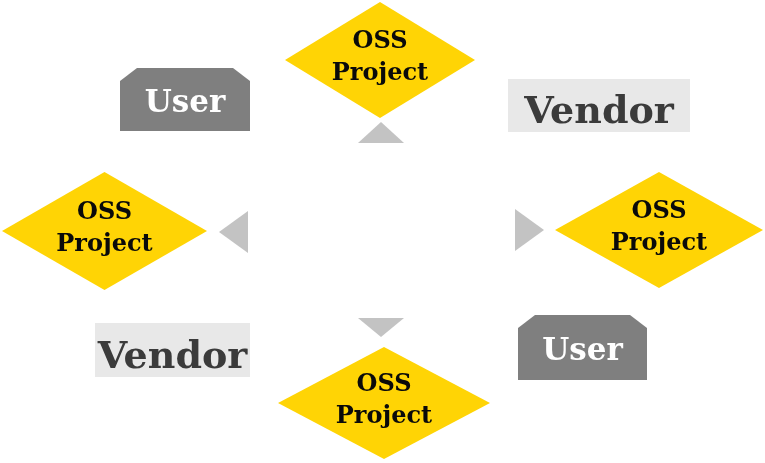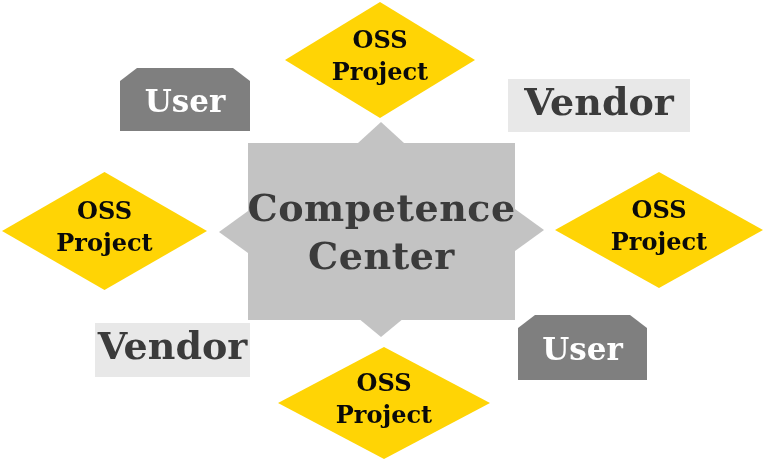--- a/index.html
+++ b/index.html
@@ -101,42 +101,38 @@
     box-sizing: border-box;
   }
   .user-tl { left: 120px; top: 68px;  width: 130px; height: 63px; }
   .user-br { left: 518px; top: 315px; width: 129px; height: 65px; }
 
   
   .vendor-box {
     position: absolute;
     background: var(--vendor-box-fill, #E8E8E8);
     display: flex;
-    align-items: flex-start;
+    align-items: flex-end;
     justify-content: center;
     color: var(--heading-text, #3B3B3B);
     font-size: 38px;
   }
   .vendor-tr { left: 508px; top: 79px;  width: 182px; height: 53px; }
   .vendor-bl { left: 95px;  top: 323px; width: 155px; height: 54px; }
 </style>
 </head>
 <body>
 
 <div class="canvas">
 
   <div class="arrow arrow-up"></div>
   <div class="arrow arrow-down"></div>
   <div class="arrow arrow-left"></div>
   <div class="arrow arrow-right"></div>
 
-  <div class="center-box">
-    <div>Competence</div>
-    <div>Center</div>
-  </div>
 
   <div class="diamond diamond-top">
     <div class="shape"></div>
     <div class="label">
       <div>OSS</div>
       <div>Project</div>
     </div>
   </div>
 
   <div class="diamond diamond-left">

